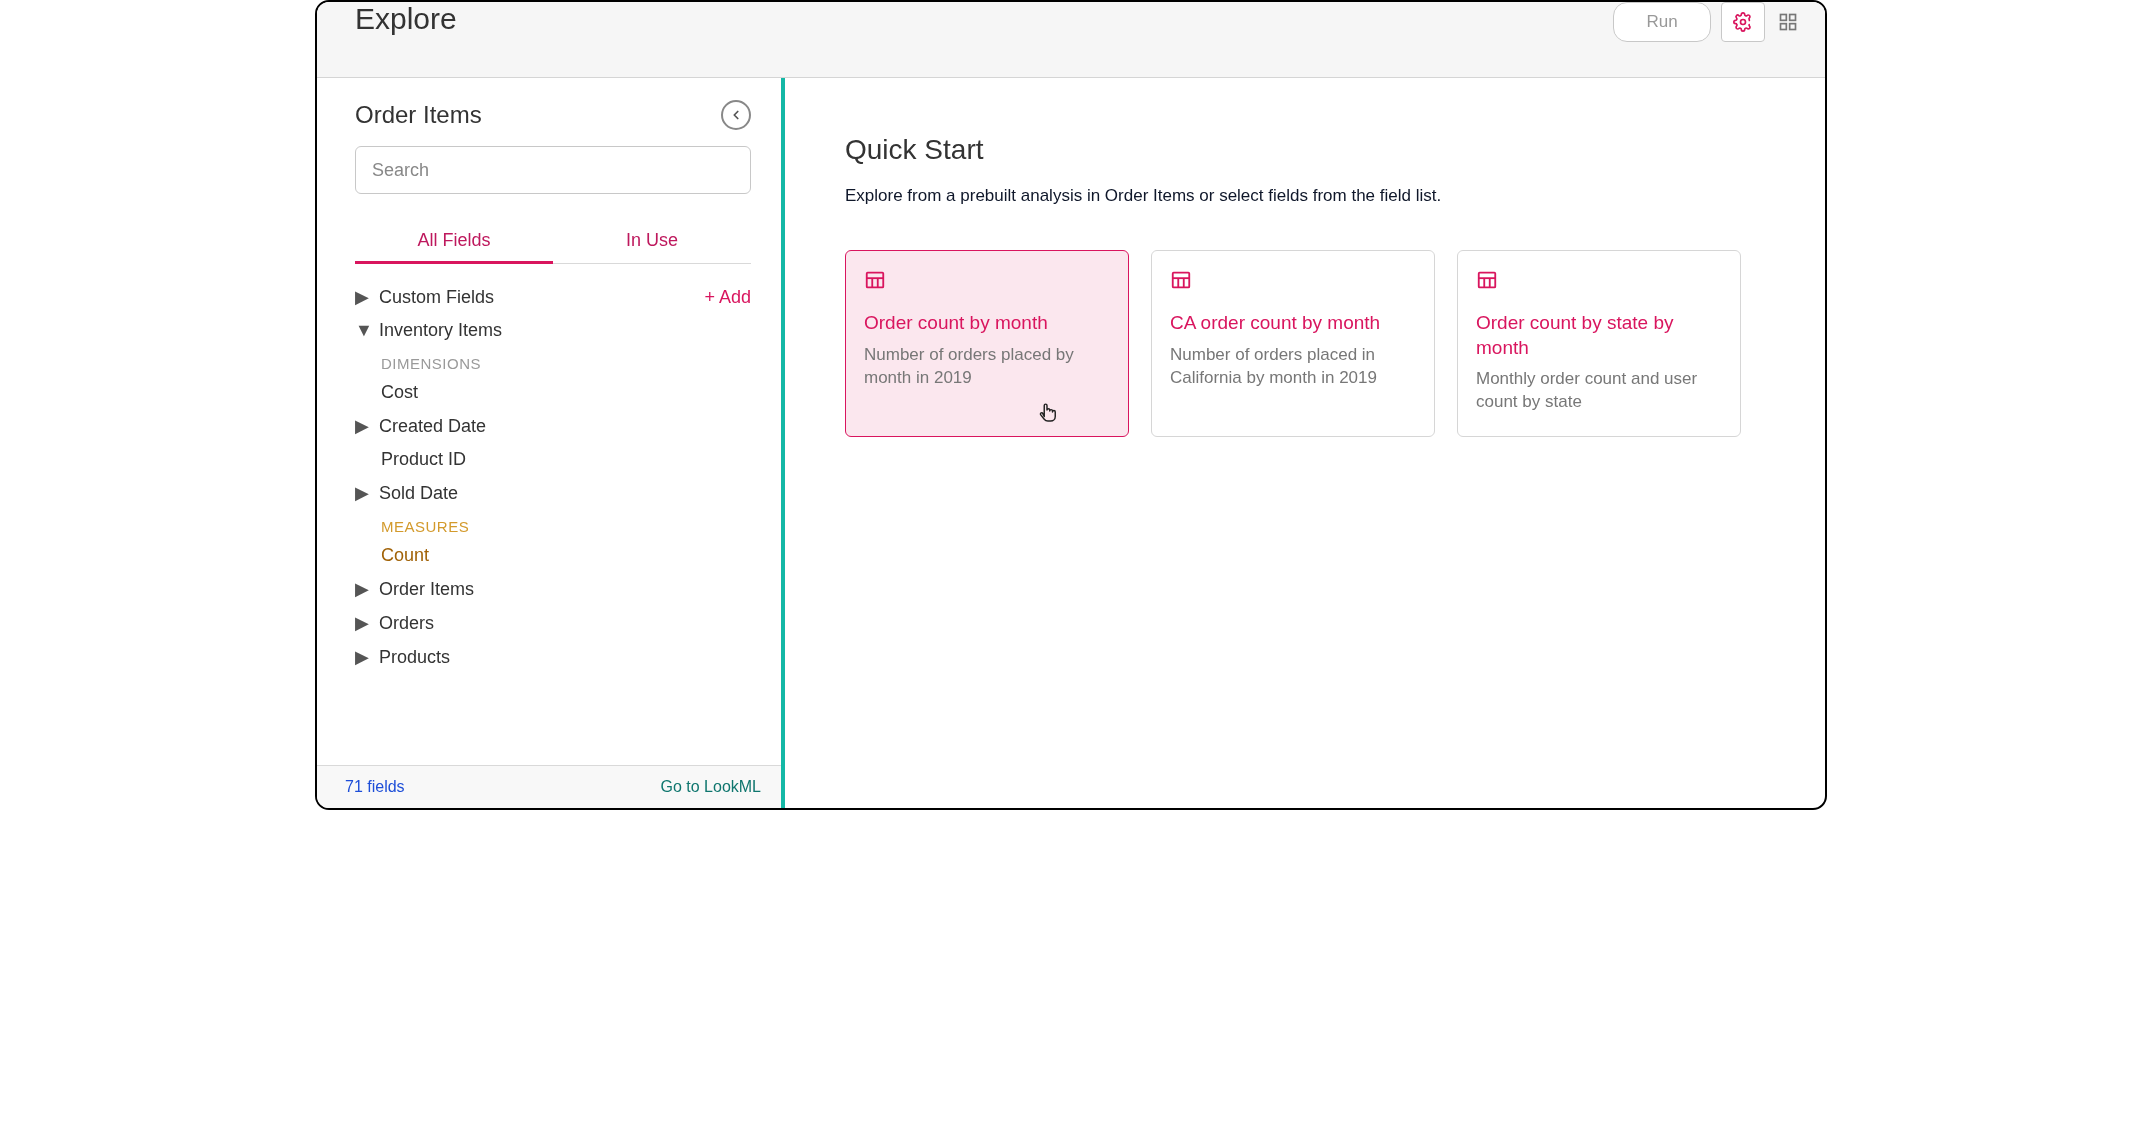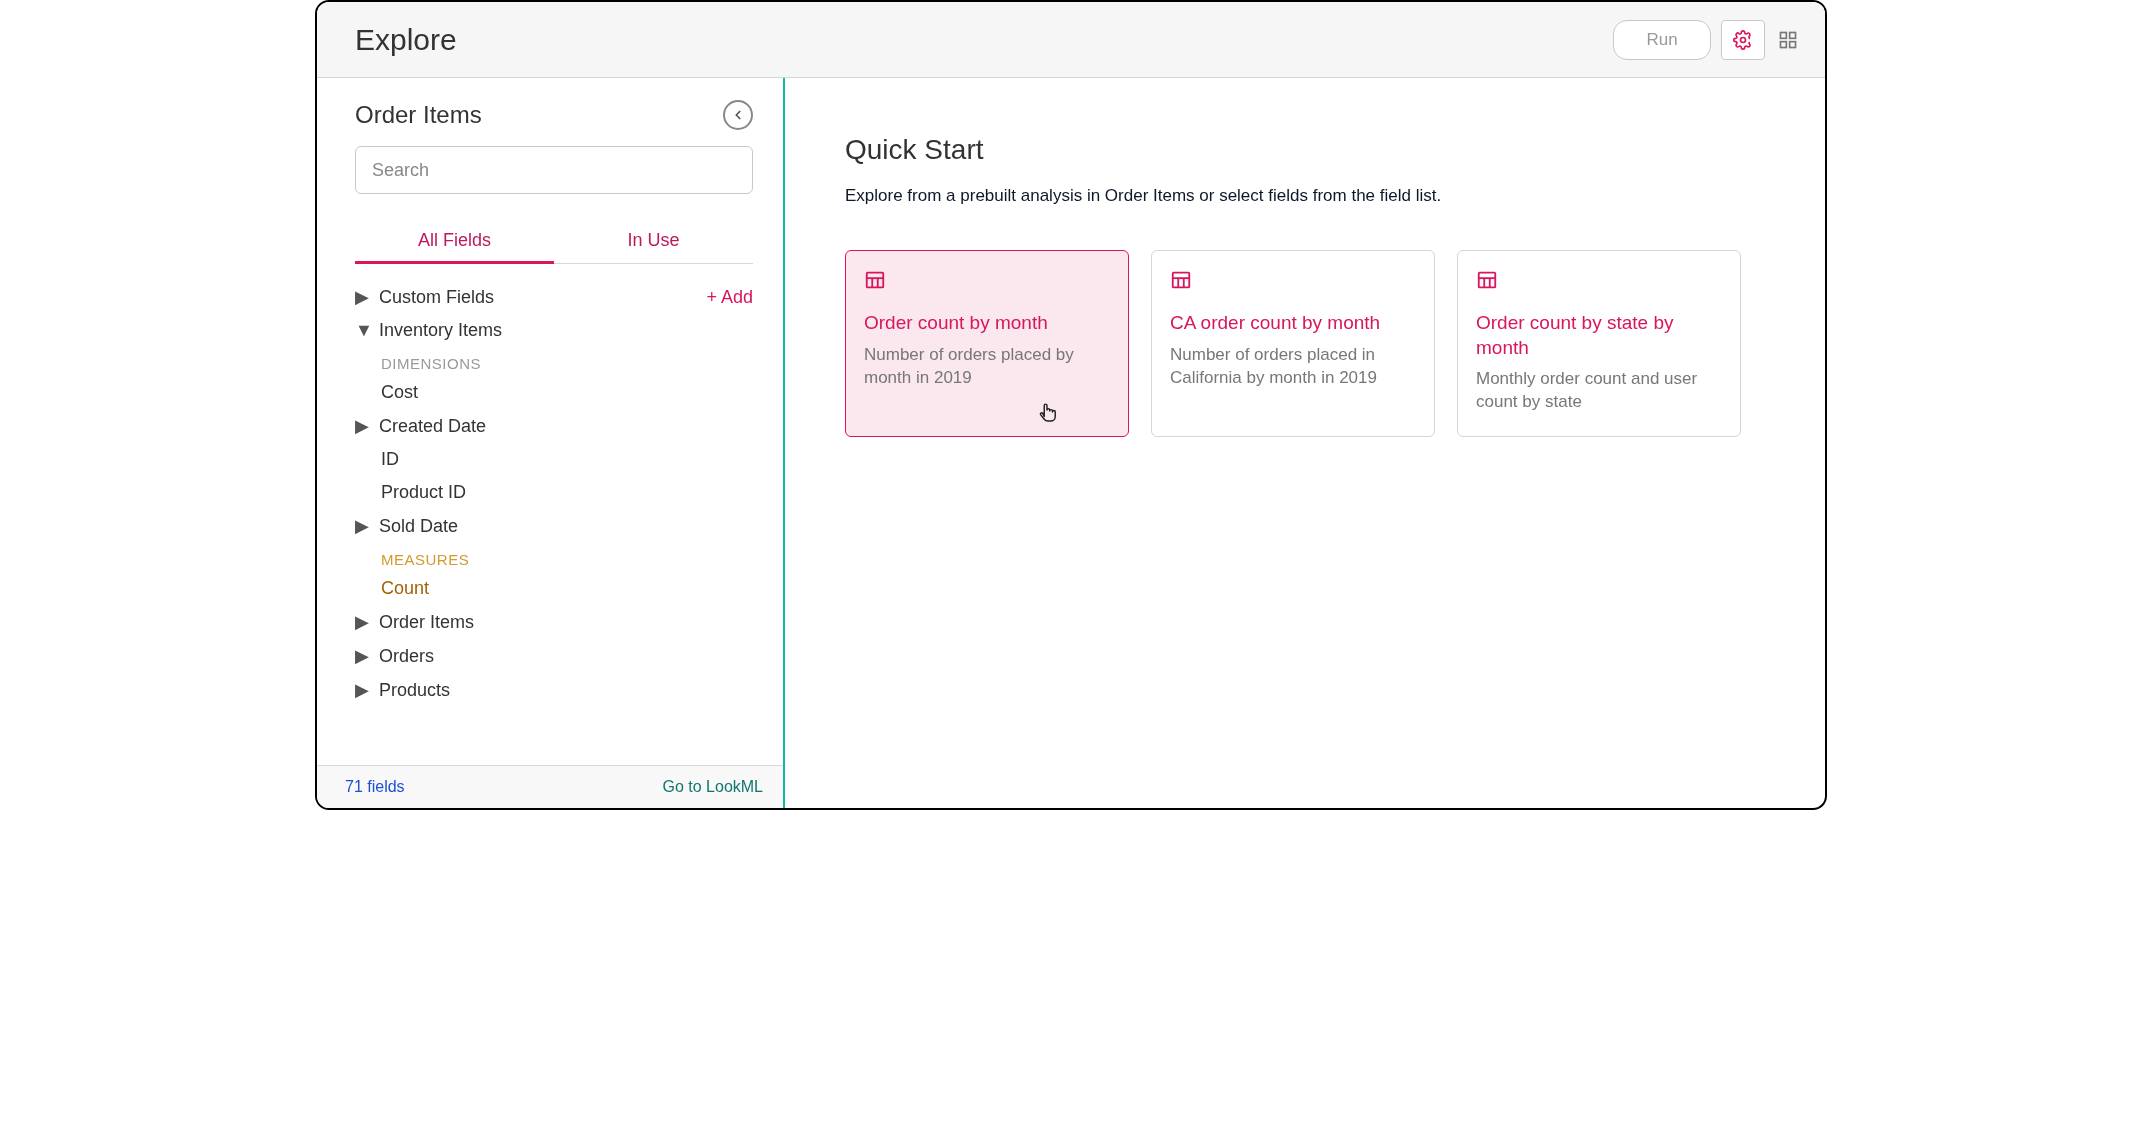--- a/index.html
+++ b/index.html
@@ -18,21 +18,21 @@
     display: flex;
     flex-direction: column;
     overflow: hidden;
   }
   
   .topbar {
     height: 76px;
     background: #f6f6f6;
     border-bottom: 1px solid #d5d5d5;
     display: flex;
-    align-items: center;
+    align-items: flex-start;
     padding: 0 20px 0 38px;
   }
   .topbar-title {
     font-size: 30px;
     color: #333;
   }
   .topbar-spacer { flex: 1; }
   .run-btn {
     width: 98px; height: 40px;
     border: 1px solid #c8c8c8;
@@ -64,21 +64,21 @@
   }
 
   
   .body {
     flex: 1;
     display: flex;
     overflow: hidden;
   }
   .sidebar {
     width: 468px;
-    border-right: 2px solid #14b8a6;
+    border-right: 4px solid #14b8a6;
     display: flex;
     flex-direction: column;
   }
   .sidebar-header {
     padding: 22px 30px 10px 38px;
     display: flex;
     align-items: center;
     justify-content: space-between;
   }
   .sidebar-header h2 {
@@ -303,23 +303,20 @@
         <div class="subheader">DIMENSIONS</div>
 
         <div class="field-row field-indent">
             <span>Cost</span>
           </div>
         <div class="field-row">
           <span class="field-caret">▶</span>
           <span>Created Date</span>
         </div>
         <div class="field-row field-indent">
-            <span>ID</span>
-          </div>
-        <div class="field-row field-indent">
             <span>Product ID</span>
           </div>
         <div class="field-row">
           <span class="field-caret">▶</span>
           <span>Sold Date</span>
         </div>
 
         <div class="subheader measures">MEASURES</div>
         <div class="field-row field-indent field-measure">
             <span>Count</span>

